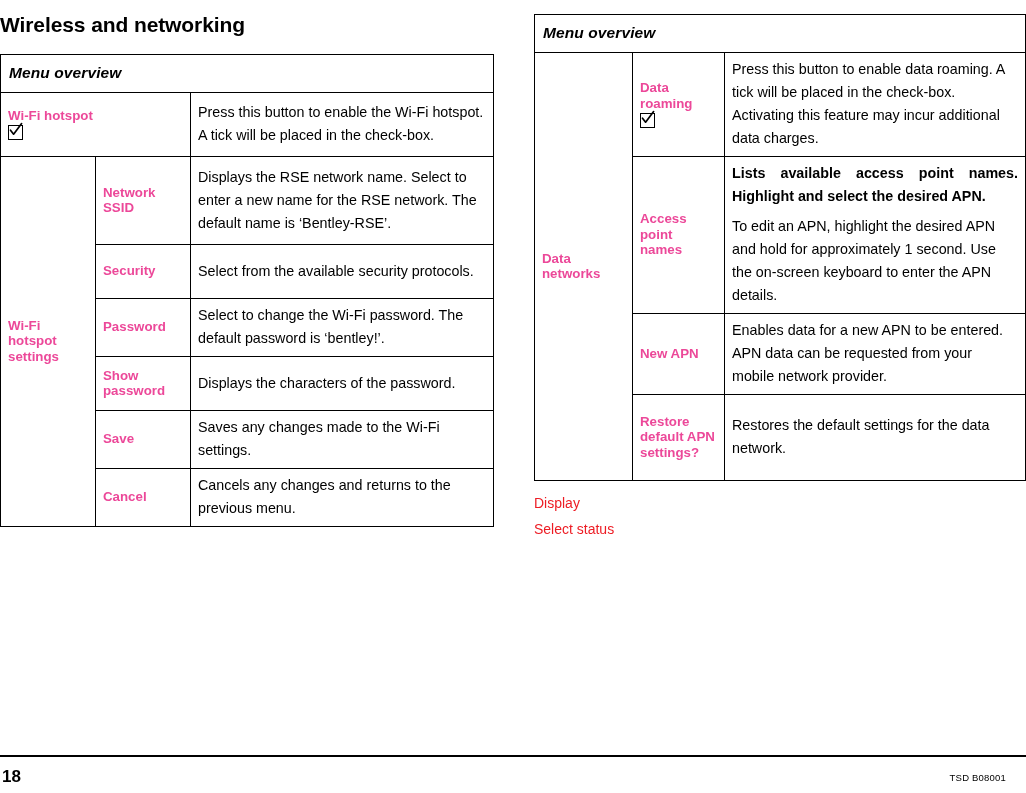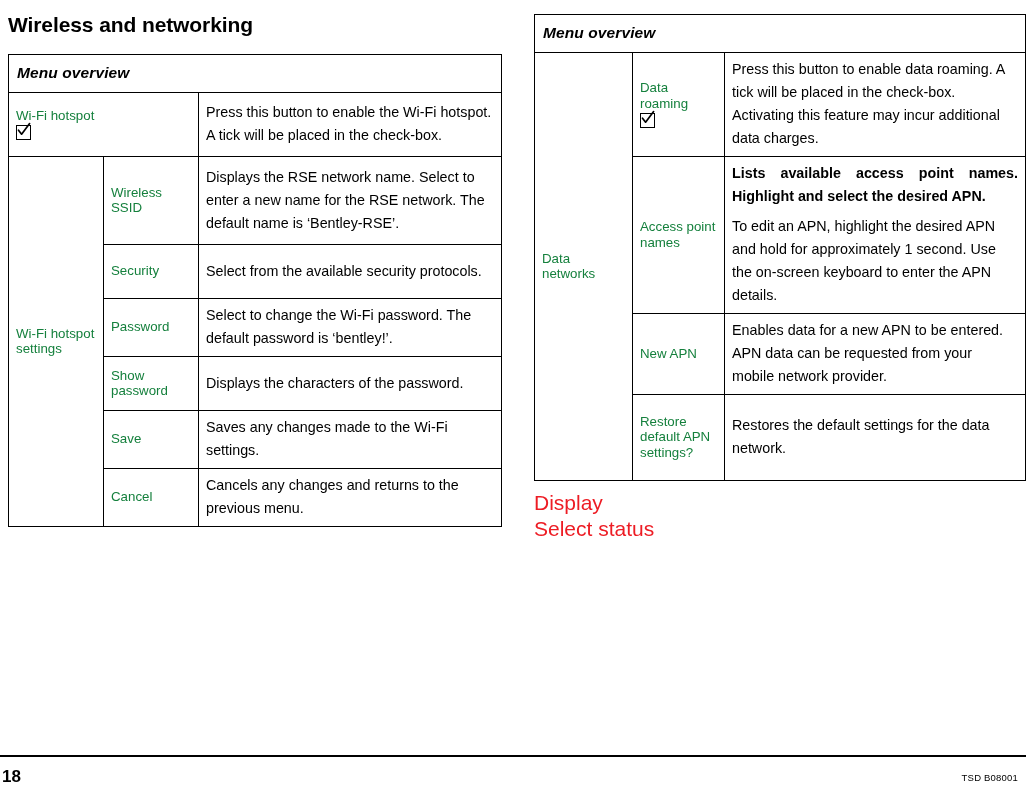--- a/index.html
+++ b/index.html
@@ -17,21 +17,21 @@
   }
 
   
   #page {
     position: absolute;
     inset: 0;
   }
 
   .col-left {
     position: absolute;
-    left: 8px;
+    left: 0;
     top: 12px;
     width: 494px;
   }
   .col-right {
     position: absolute;
     left: 534px;
     top: 14px;
     width: 492px;
   }
 
@@ -64,22 +64,22 @@
     text-align: left;
   }
   .tbl-header-cell {
     font-size: 15.5px;
     font-weight: bold;
     font-style: italic;
     padding: 9px 8px 10px 8px !important;
     letter-spacing: 0.1px;
   }
   .label-cell {
-    color: #15803d;
-    font-weight: normal;
+    color: #ec4899;
+    font-weight: bold;
     font-size: 13.3px;
     line-height: 15.5px;
     vertical-align: middle;
   }
   .label-cell.grp {
     vertical-align: middle;
   }
   .desc-cell {
     font-size: 14.3px;
     line-height: 23px;
@@ -114,21 +114,21 @@
     width: 16px;
     height: 16px;
   }
 
   
   .link-list {
     margin-top: 9px;
   }
   .link-list .link-item {
     color: #ED1C24;
-    font-size: 21px;
+    font-size: 14px;
     line-height: 26px;
     display: block;
   }
 
   
   .footer-rule {
     position: absolute;
     left: 0;
     right: 0;
     bottom: 36px;
@@ -138,21 +138,21 @@
   .footer-page {
     position: absolute;
     left: 2px;
     bottom: 6px;
     font-size: 17px;
     font-weight: bold;
     line-height: 20px;
   }
   .footer-code {
     position: absolute;
-    right: 8px;
+    right: 20px;
     bottom: 9px;
     font-size: 9.5px;
     letter-spacing: 0.2px;
     line-height: 12px;
   }
 </style>
 </head>
 <body>
 
 <div id="page">
@@ -181,21 +181,21 @@
               <svg viewBox="0 0 16 16" aria-hidden="true">
                 <path d="M2.5 8.2 L5.6 12.2 L13.6 1.6" fill="none" stroke="#000" stroke-width="1.7" stroke-linecap="round" stroke-linejoin="round"></path>
               </svg>
             </span>
           </td>
           <td class="desc-cell">Press this button to enable the Wi-Fi hotspot. A tick will be placed in the check-box.</td>
         </tr>
 
         <tr style="height:88px;">
           <td class="label-cell grp" rowspan="6">Wi-Fi hotspot settings</td>
-          <td class="label-cell">Wireless SSID</td>
+          <td class="label-cell">Network SSID</td>
           <td class="desc-cell">Displays the RSE network name. Select to enter a new name for the RSE network. The default name is ‘Bentley-RSE’.</td>
         </tr>
 
         <tr style="height:54px;">
           <td class="label-cell">Security</td>
           <td class="desc-cell">Select from the available security protocols.</td>
         </tr>
 
         <tr style="height:54px;">
           <td class="label-cell">Password</td>

